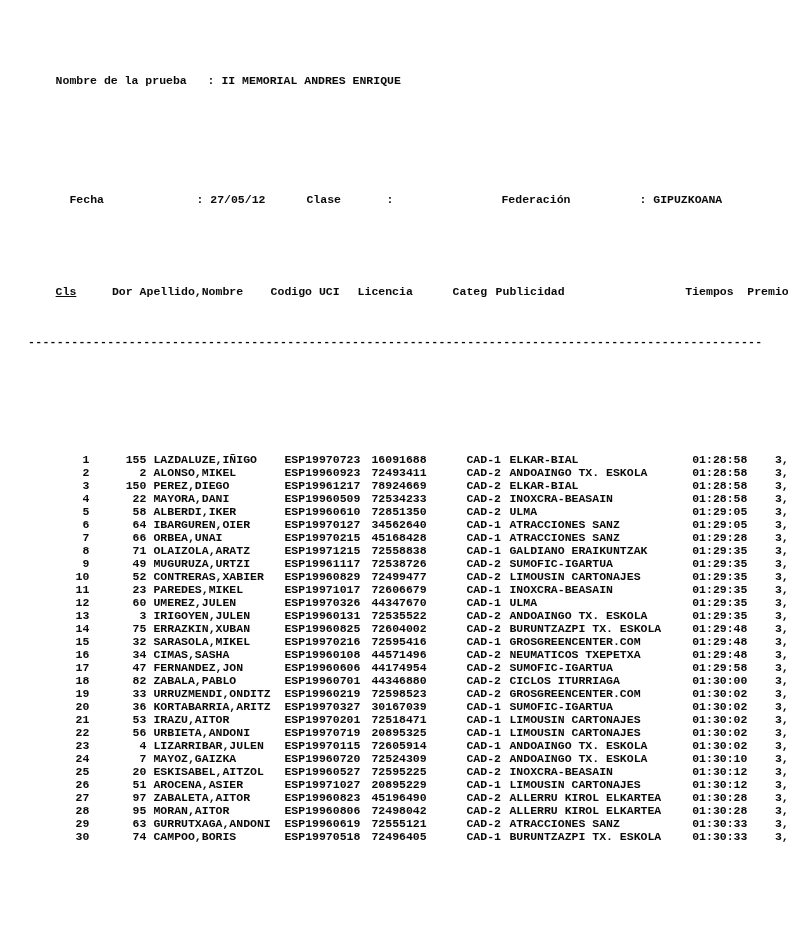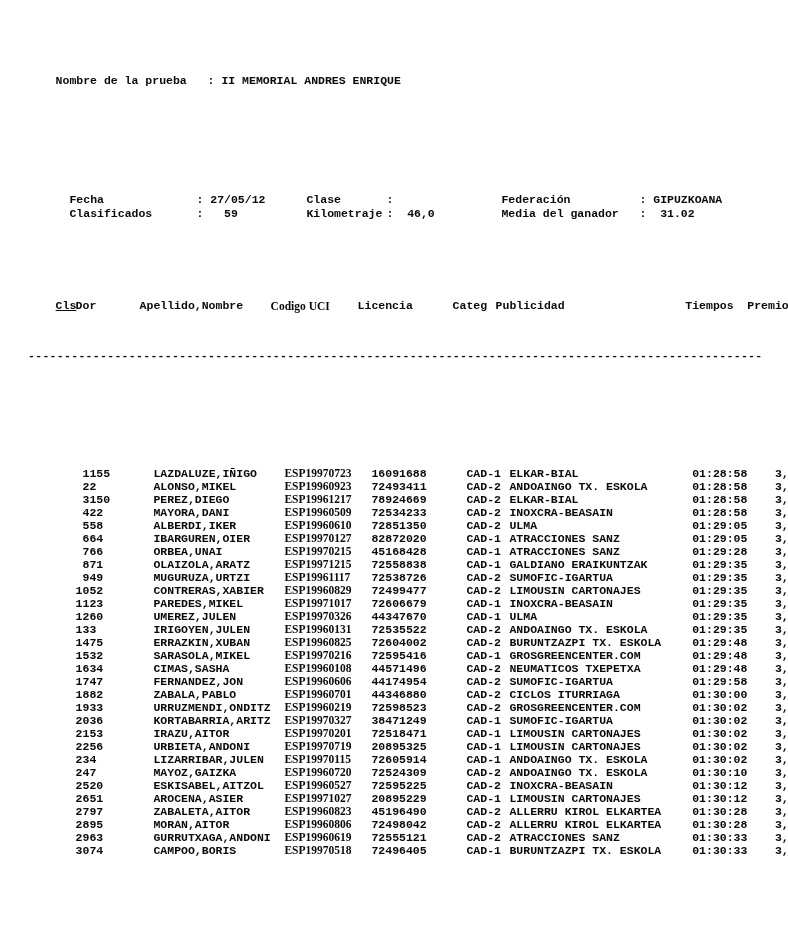--- a/index.html
+++ b/index.html
@@ -43,23 +43,23 @@
     width: 734px;
     line-height: 14px;
     margin-top: 11px;
     margin-bottom: 10px;
   }
 
   
   .t-row { line-height: 13px; height: 13px; white-space: pre; }
   .t-head { line-height: 14px; height: 14px; }
   .c-cls       { width: 20px;  text-align: right; }
-  .c-dor       { width: 57px;  }
+  .c-dor       { width: 57px;  text-align: right; }
   .c-name      { width: 131px; padding-left: 7px; }
-  .c-uci       { width: 87px; font-family: Liberation Serif, serif;  }
+  .c-uci       { width: 87px;  }
   .c-lic       { width: 95px;  }
   .c-categ     { width: 43px;  }
   .c-pub       { width: 182px; }
   .c-tiempo    { width: 56px;  text-align: right; }
   .c-premio    { width: 62px;  text-align: right; }
   .c-cls.h     { text-align: left; text-decoration: underline; }
   .separator {
     width: 734px;
     overflow: hidden;
     line-height: 10px;
@@ -76,22 +76,20 @@
   
   <div class="line prueba-line">
     <span class="cell prueba-label">Nombre de la prueba</span><span class="cell">: II MEMORIAL ANDRES ENRIQUE</span>
   </div>
 
   
   <div>
     
   <div class="info-row">
       <span class="cell info-a-label">Fecha</span><span class="cell info-a-value">: 27/05/12</span><span class="cell info-b-label">Clase</span><span class="cell info-b-value">:</span><span class="cell info-c-label">Federación</span><span class="cell info-c-value">: GIPUZKOANA</span>
-    </div><div class="info-row">
-      <span class="cell info-a-label">Clasificados</span><span class="cell info-a-value">:   59</span><span class="cell info-b-label">Kilometraje</span><span class="cell info-b-value">:  46,0</span><span class="cell info-c-label">Media del ganador</span><span class="cell info-c-value">:  31.02</span>
     </div></div>
 
   
 
   
   <div class="t-row t-head">
     <span class="cell c-cls h">Cls</span><span class="cell c-dor">Dor</span><span class="cell c-name">Apellido,Nombre</span><span class="cell c-uci">Codigo UCI</span><span class="cell c-lic">Licencia</span><span class="cell c-categ">Categ</span><span class="cell c-pub">Publicidad</span><span class="cell c-tiempo">Tiempos</span><span class="cell c-premio">Premios</span>
   </div>
 
   
@@ -104,21 +102,21 @@
       <span class="cell c-cls">1</span><span class="cell c-dor">155</span><span class="cell c-name">LAZDALUZE,IÑIGO</span><span class="cell c-uci">ESP19970723</span><span class="cell c-lic">16091688</span><span class="cell c-categ">CAD-1</span><span class="cell c-pub">ELKAR-BIAL</span><span class="cell c-tiempo">01:28:58</span><span class="cell c-premio">3,0 €</span>
     </div><div class="t-row">
       <span class="cell c-cls">2</span><span class="cell c-dor">2</span><span class="cell c-name">ALONSO,MIKEL</span><span class="cell c-uci">ESP19960923</span><span class="cell c-lic">72493411</span><span class="cell c-categ">CAD-2</span><span class="cell c-pub">ANDOAINGO TX. ESKOLA</span><span class="cell c-tiempo">01:28:58</span><span class="cell c-premio">3,0 €</span>
     </div><div class="t-row">
       <span class="cell c-cls">3</span><span class="cell c-dor">150</span><span class="cell c-name">PEREZ,DIEGO</span><span class="cell c-uci">ESP19961217</span><span class="cell c-lic">78924669</span><span class="cell c-categ">CAD-2</span><span class="cell c-pub">ELKAR-BIAL</span><span class="cell c-tiempo">01:28:58</span><span class="cell c-premio">3,0 €</span>
     </div><div class="t-row">
       <span class="cell c-cls">4</span><span class="cell c-dor">22</span><span class="cell c-name">MAYORA,DANI</span><span class="cell c-uci">ESP19960509</span><span class="cell c-lic">72534233</span><span class="cell c-categ">CAD-2</span><span class="cell c-pub">INOXCRA-BEASAIN</span><span class="cell c-tiempo">01:28:58</span><span class="cell c-premio">3,0 €</span>
     </div><div class="t-row">
       <span class="cell c-cls">5</span><span class="cell c-dor">58</span><span class="cell c-name">ALBERDI,IKER</span><span class="cell c-uci">ESP19960610</span><span class="cell c-lic">72851350</span><span class="cell c-categ">CAD-2</span><span class="cell c-pub">ULMA</span><span class="cell c-tiempo">01:29:05</span><span class="cell c-premio">3,0 €</span>
     </div><div class="t-row">
-      <span class="cell c-cls">6</span><span class="cell c-dor">64</span><span class="cell c-name">IBARGUREN,OIER</span><span class="cell c-uci">ESP19970127</span><span class="cell c-lic">82872020</span><span class="cell c-categ">CAD-1</span><span class="cell c-pub">ATRACCIONES SANZ</span><span class="cell c-tiempo">01:29:05</span><span class="cell c-premio">3,0 €</span>
+      <span class="cell c-cls">6</span><span class="cell c-dor">64</span><span class="cell c-name">IBARGUREN,OIER</span><span class="cell c-uci">ESP19970127</span><span class="cell c-lic">34562640</span><span class="cell c-categ">CAD-1</span><span class="cell c-pub">ATRACCIONES SANZ</span><span class="cell c-tiempo">01:29:05</span><span class="cell c-premio">3,0 €</span>
     </div><div class="t-row">
       <span class="cell c-cls">7</span><span class="cell c-dor">66</span><span class="cell c-name">ORBEA,UNAI</span><span class="cell c-uci">ESP19970215</span><span class="cell c-lic">45168428</span><span class="cell c-categ">CAD-1</span><span class="cell c-pub">ATRACCIONES SANZ</span><span class="cell c-tiempo">01:29:28</span><span class="cell c-premio">3,0 €</span>
     </div><div class="t-row">
       <span class="cell c-cls">8</span><span class="cell c-dor">71</span><span class="cell c-name">OLAIZOLA,ARATZ</span><span class="cell c-uci">ESP19971215</span><span class="cell c-lic">72558838</span><span class="cell c-categ">CAD-1</span><span class="cell c-pub">GALDIANO ERAIKUNTZAK</span><span class="cell c-tiempo">01:29:35</span><span class="cell c-premio">3,0 €</span>
     </div><div class="t-row">
       <span class="cell c-cls">9</span><span class="cell c-dor">49</span><span class="cell c-name">MUGURUZA,URTZI</span><span class="cell c-uci">ESP19961117</span><span class="cell c-lic">72538726</span><span class="cell c-categ">CAD-2</span><span class="cell c-pub">SUMOFIC-IGARTUA</span><span class="cell c-tiempo">01:29:35</span><span class="cell c-premio">3,0 €</span>
     </div><div class="t-row">
       <span class="cell c-cls">10</span><span class="cell c-dor">52</span><span class="cell c-name">CONTRERAS,XABIER</span><span class="cell c-uci">ESP19960829</span><span class="cell c-lic">72499477</span><span class="cell c-categ">CAD-2</span><span class="cell c-pub">LIMOUSIN CARTONAJES</span><span class="cell c-tiempo">01:29:35</span><span class="cell c-premio">3,0 €</span>
     </div><div class="t-row">
       <span class="cell c-cls">11</span><span class="cell c-dor">23</span><span class="cell c-name">PAREDES,MIKEL</span><span class="cell c-uci">ESP19971017</span><span class="cell c-lic">72606679</span><span class="cell c-categ">CAD-1</span><span class="cell c-pub">INOXCRA-BEASAIN</span><span class="cell c-tiempo">01:29:35</span><span class="cell c-premio">3,0 €</span>
@@ -132,21 +130,21 @@
       <span class="cell c-cls">15</span><span class="cell c-dor">32</span><span class="cell c-name">SARASOLA,MIKEL</span><span class="cell c-uci">ESP19970216</span><span class="cell c-lic">72595416</span><span class="cell c-categ">CAD-1</span><span class="cell c-pub">GROSGREENCENTER.COM</span><span class="cell c-tiempo">01:29:48</span><span class="cell c-premio">3,0 €</span>
     </div><div class="t-row">
       <span class="cell c-cls">16</span><span class="cell c-dor">34</span><span class="cell c-name">CIMAS,SASHA</span><span class="cell c-uci">ESP19960108</span><span class="cell c-lic">44571496</span><span class="cell c-categ">CAD-2</span><span class="cell c-pub">NEUMATICOS TXEPETXA</span><span class="cell c-tiempo">01:29:48</span><span class="cell c-premio">3,0 €</span>
     </div><div class="t-row">
       <span class="cell c-cls">17</span><span class="cell c-dor">47</span><span class="cell c-name">FERNANDEZ,JON</span><span class="cell c-uci">ESP19960606</span><span class="cell c-lic">44174954</span><span class="cell c-categ">CAD-2</span><span class="cell c-pub">SUMOFIC-IGARTUA</span><span class="cell c-tiempo">01:29:58</span><span class="cell c-premio">3,0 €</span>
     </div><div class="t-row">
       <span class="cell c-cls">18</span><span class="cell c-dor">82</span><span class="cell c-name">ZABALA,PABLO</span><span class="cell c-uci">ESP19960701</span><span class="cell c-lic">44346880</span><span class="cell c-categ">CAD-2</span><span class="cell c-pub">CICLOS ITURRIAGA</span><span class="cell c-tiempo">01:30:00</span><span class="cell c-premio">3,0 €</span>
     </div><div class="t-row">
       <span class="cell c-cls">19</span><span class="cell c-dor">33</span><span class="cell c-name">URRUZMENDI,ONDITZ</span><span class="cell c-uci">ESP19960219</span><span class="cell c-lic">72598523</span><span class="cell c-categ">CAD-2</span><span class="cell c-pub">GROSGREENCENTER.COM</span><span class="cell c-tiempo">01:30:02</span><span class="cell c-premio">3,0 €</span>
     </div><div class="t-row">
-      <span class="cell c-cls">20</span><span class="cell c-dor">36</span><span class="cell c-name">KORTABARRIA,ARITZ</span><span class="cell c-uci">ESP19970327</span><span class="cell c-lic">38471249</span><span class="cell c-categ">CAD-1</span><span class="cell c-pub">SUMOFIC-IGARTUA</span><span class="cell c-tiempo">01:30:02</span><span class="cell c-premio">3,0 €</span>
+      <span class="cell c-cls">20</span><span class="cell c-dor">36</span><span class="cell c-name">KORTABARRIA,ARITZ</span><span class="cell c-uci">ESP19970327</span><span class="cell c-lic">30167039</span><span class="cell c-categ">CAD-1</span><span class="cell c-pub">SUMOFIC-IGARTUA</span><span class="cell c-tiempo">01:30:02</span><span class="cell c-premio">3,0 €</span>
     </div><div class="t-row">
       <span class="cell c-cls">21</span><span class="cell c-dor">53</span><span class="cell c-name">IRAZU,AITOR</span><span class="cell c-uci">ESP19970201</span><span class="cell c-lic">72518471</span><span class="cell c-categ">CAD-1</span><span class="cell c-pub">LIMOUSIN CARTONAJES</span><span class="cell c-tiempo">01:30:02</span><span class="cell c-premio">3,0 €</span>
     </div><div class="t-row">
       <span class="cell c-cls">22</span><span class="cell c-dor">56</span><span class="cell c-name">URBIETA,ANDONI</span><span class="cell c-uci">ESP19970719</span><span class="cell c-lic">20895325</span><span class="cell c-categ">CAD-1</span><span class="cell c-pub">LIMOUSIN CARTONAJES</span><span class="cell c-tiempo">01:30:02</span><span class="cell c-premio">3,0 €</span>
     </div><div class="t-row">
       <span class="cell c-cls">23</span><span class="cell c-dor">4</span><span class="cell c-name">LIZARRIBAR,JULEN</span><span class="cell c-uci">ESP19970115</span><span class="cell c-lic">72605914</span><span class="cell c-categ">CAD-1</span><span class="cell c-pub">ANDOAINGO TX. ESKOLA</span><span class="cell c-tiempo">01:30:02</span><span class="cell c-premio">3,0 €</span>
     </div><div class="t-row">
       <span class="cell c-cls">24</span><span class="cell c-dor">7</span><span class="cell c-name">MAYOZ,GAIZKA</span><span class="cell c-uci">ESP19960720</span><span class="cell c-lic">72524309</span><span class="cell c-categ">CAD-2</span><span class="cell c-pub">ANDOAINGO TX. ESKOLA</span><span class="cell c-tiempo">01:30:10</span><span class="cell c-premio">3,0 €</span>
     </div><div class="t-row">
       <span class="cell c-cls">25</span><span class="cell c-dor">20</span><span class="cell c-name">ESKISABEL,AITZOL</span><span class="cell c-uci">ESP19960527</span><span class="cell c-lic">72595225</span><span class="cell c-categ">CAD-2</span><span class="cell c-pub">INOXCRA-BEASAIN</span><span class="cell c-tiempo">01:30:12</span><span class="cell c-premio">3,0 €</span>

